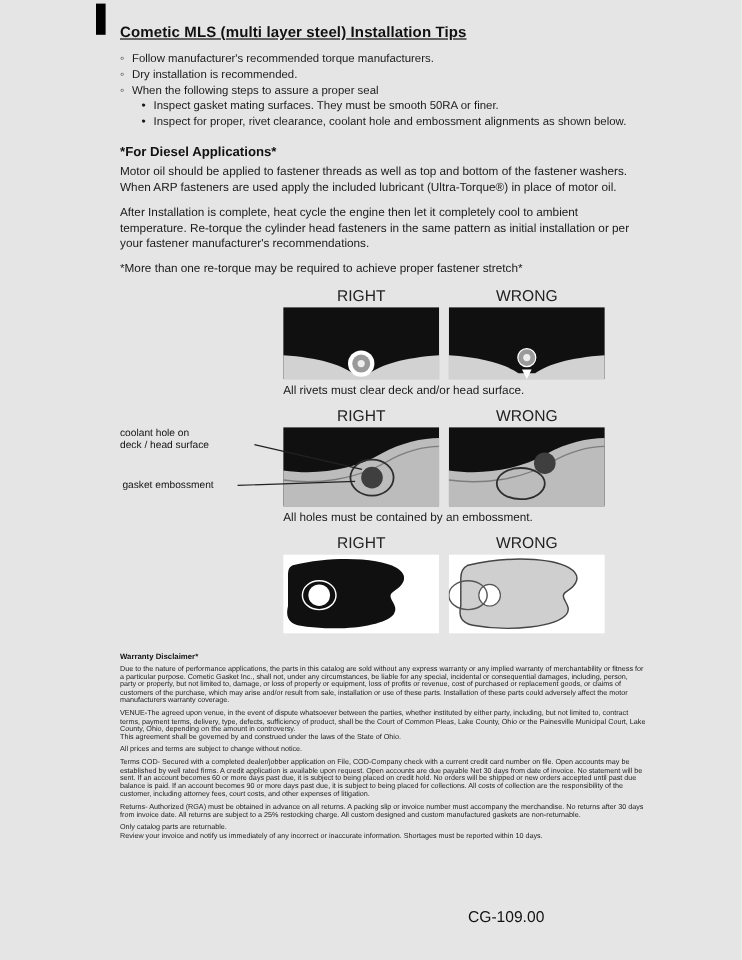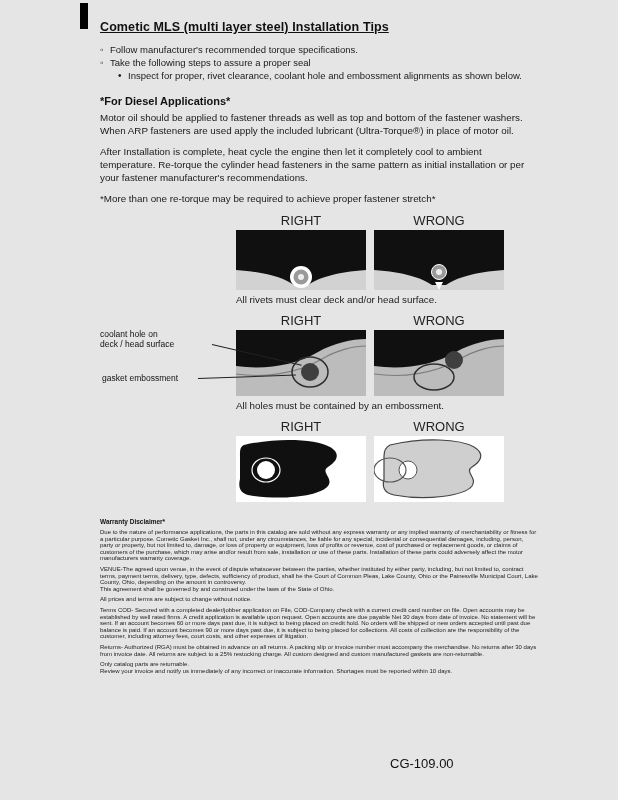--- a/index.html
+++ b/index.html
@@ -54,25 +54,33 @@
 <div class="page">
   <div class="print-mark"></div>
 
   <div class="content">
 
     <div class="title">Cometic MLS (multi layer steel) Installation Tips</div>
 
     <div>
       <div class="b-row">
         <span class="marker open"></span>
-        <span>Follow manufacturer's recommended torque specifications.</span>
+        <span>Follow manufacturer's recommended torque manufacturers.</span>
       </div>
       <div class="b-row">
         <span class="marker open"></span>
-        <span>Take the following steps to assure a proper seal</span>
+        <span>Dry installation is recommended.</span>
+      </div>
+      <div class="b-row">
+        <span class="marker open"></span>
+        <span>When the following steps to assure a proper seal</span>
+      </div>
+      <div class="b-row sub">
+        <span class="marker solid"></span>
+        <span>Inspect gasket mating surfaces. They must be smooth 50RA or finer.</span>
       </div>
       <div class="b-row sub">
         <span class="marker solid"></span>
         <span>Inspect for proper, rivet clearance, coolant hole and embossment alignments as shown below.</span>
       </div>
     </div>
 
     <div class="diesel-heading">*For Diesel Applications*</div>
     <div class="para">Motor oil should be applied to fastener threads as well as top and bottom of the fastener washers. When ARP fasteners are used apply the included lubricant (Ultra-Torque®) in place of motor oil.</div>
     <div class="para">After Installation is complete, heat cycle the engine then let it completely cool to ambient temperature. Re-torque the cylinder head fasteners in the same pattern as initial installation or per your fastener manufacturer's recommendations.</div>

